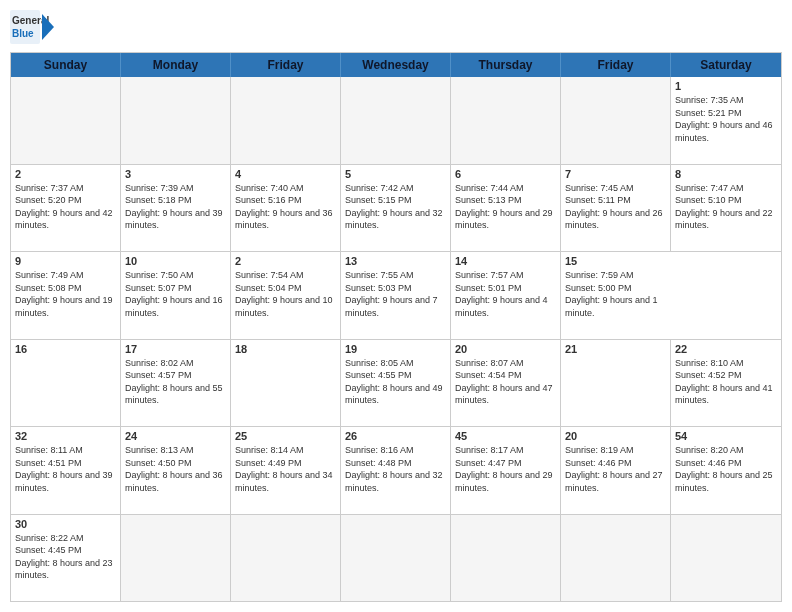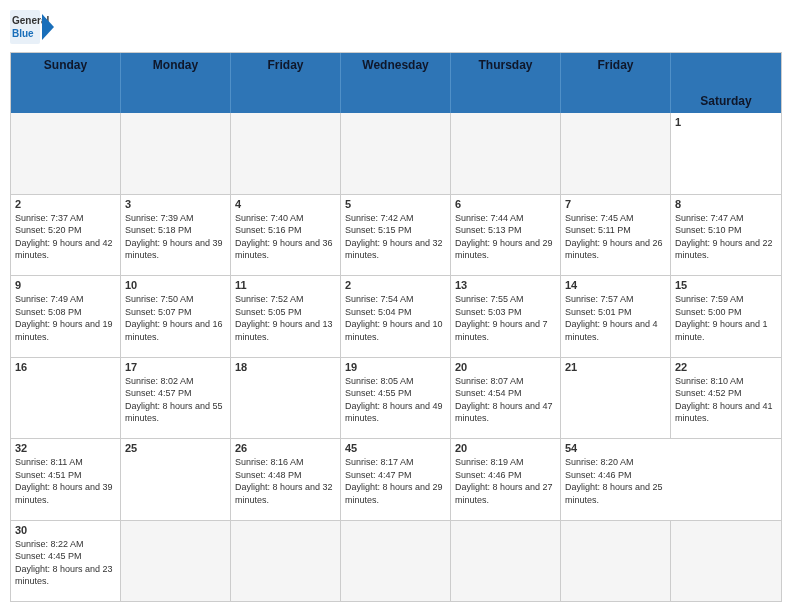--- a/index.html
+++ b/index.html
@@ -52,21 +52,21 @@
       background: #2e75b6;
     }
     .cal-header-cell {
       color: #0f172a;
       font-size: 12px;
       font-weight: bold;
       text-align: center;
       padding: 5px 2px;
       border-right: 1px solid #5090c8;
     }
-    .cal-header-cell:last-child { border-right: none; margin-top: 36px; }
+    .cal-header-cell:last-child { border-right: none; }
     .cal-body {
       flex: 1;
       display: flex;
       flex-direction: column;
     }
     .cal-row {
       display: grid;
       grid-template-columns: repeat(7, 1fr);
       flex: 1;
       border-top: 1px solid #ccc;
@@ -127,20 +127,25 @@
     <div class="cal-body">
     <div class="cal-row">
           <div class="cal-cell empty"></div>
           <div class="cal-cell empty"></div>
           <div class="cal-cell empty"></div>
           <div class="cal-cell empty"></div>
           <div class="cal-cell empty"></div>
           <div class="cal-cell empty"></div>
           <div class="cal-cell">
           <span class="day-num">1</span>
+          <div class="day-info">
+            Sunrise: 7:35 AM<br>
+            Sunset: 5:21 PM<br>
+            Daylight: 9 hours and 46 minutes.
+          </div>
         </div>
         </div>
         <div class="cal-row">
           <div class="cal-cell">
           <span class="day-num">2</span>
           <div class="day-info">
             Sunrise: 7:37 AM<br>
             Sunset: 5:20 PM<br>
             Daylight: 9 hours and 42 minutes.
           </div>
@@ -205,28 +210,20 @@
         </div>
           <div class="cal-cell">
           <span class="day-num">10</span>
           <div class="day-info">
             Sunrise: 7:50 AM<br>
             Sunset: 5:07 PM<br>
             Daylight: 9 hours and 16 minutes.
           </div>
         </div>
           <div class="cal-cell">
-          <span class="day-num">11</span>
-          <div class="day-info">
-            Sunrise: 7:52 AM<br>
-            Sunset: 5:05 PM<br>
-            Daylight: 9 hours and 13 minutes.
-          </div>
-        </div>
-          <div class="cal-cell">
           <span class="day-num">2</span>
           <div class="day-info">
             Sunrise: 7:54 AM<br>
             Sunset: 5:04 PM<br>
             Daylight: 9 hours and 10 minutes.
           </div>
         </div>
           <div class="cal-cell">
           <span class="day-num">13</span>
           <div class="day-info">
@@ -298,21 +295,34 @@
         <div class="cal-row">
           <div class="cal-cell">
           <span class="day-num">32</span>
           <div class="day-info">
             Sunrise: 8:11 AM<br>
             Sunset: 4:51 PM<br>
             Daylight: 8 hours and 39 minutes.
           </div>
         </div>
           <div class="cal-cell">
+          <span class="day-num">24</span>
+          <div class="day-info">
+            Sunrise: 8:13 AM<br>
+            Sunset: 4:50 PM<br>
+            Daylight: 8 hours and 36 minutes.
+          </div>
+        </div>
+          <div class="cal-cell">
           <span class="day-num">25</span>
+          <div class="day-info">
+            Sunrise: 8:14 AM<br>
+            Sunset: 4:49 PM<br>
+            Daylight: 8 hours and 34 minutes.
+          </div>
         </div>
           <div class="cal-cell">
           <span class="day-num">26</span>
           <div class="day-info">
             Sunrise: 8:16 AM<br>
             Sunset: 4:48 PM<br>
             Daylight: 8 hours and 32 minutes.
           </div>
         </div>
           <div class="cal-cell">

